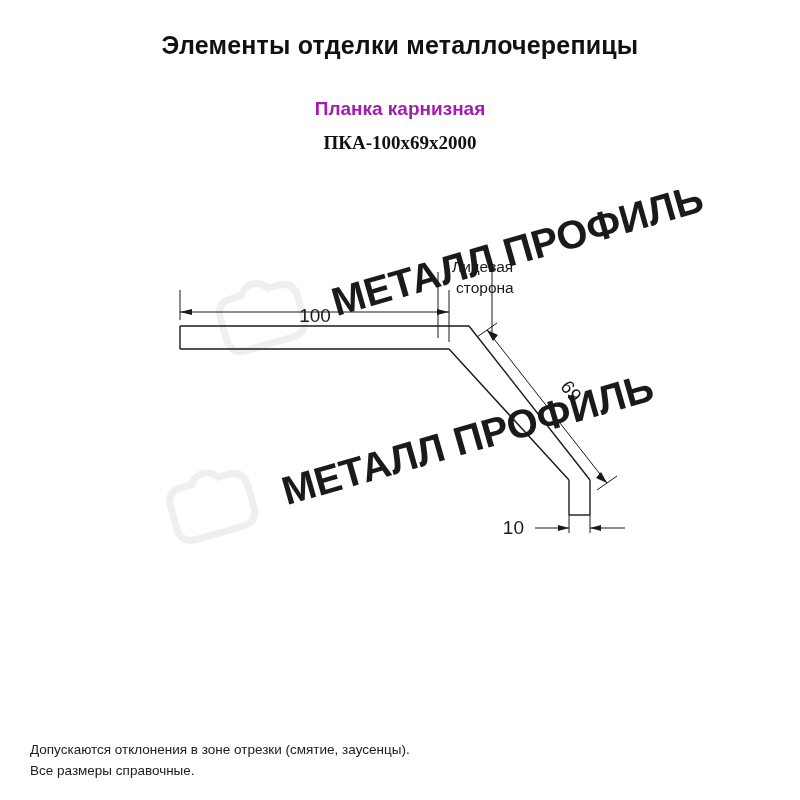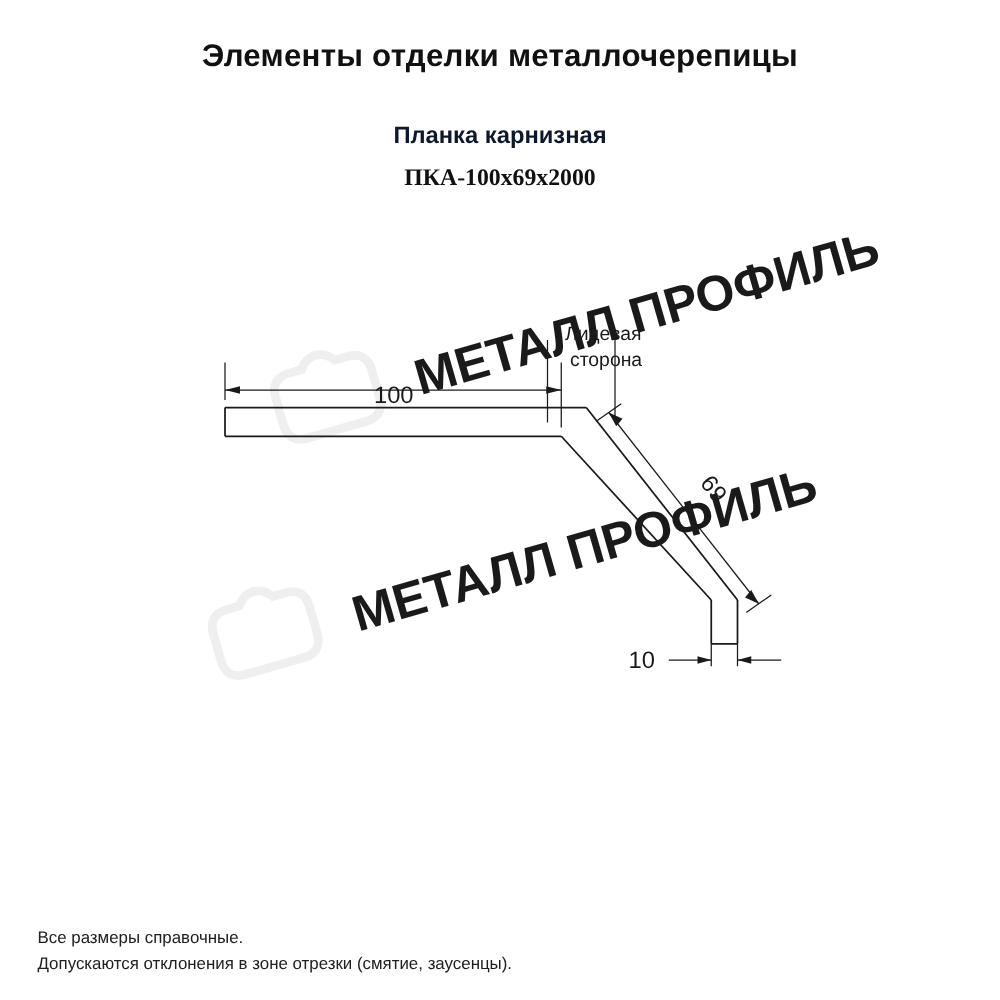--- a/index.html
+++ b/index.html
@@ -30,21 +30,21 @@
     font-size: 25px;
     font-weight: bold;
     letter-spacing: 0.2px;
     line-height: 1.2;
     color: #111111;
   }
   .sub-title {
     font-size: 19px;
     font-weight: bold;
     margin-top: 38px;
-    color: #0f172a;
+    color: #a21caf;
   }
   .code-title {
     font-size: 19px;
     font-weight: bold;
     margin-top: 12px;
     color: #111111;
     font-family: Liberation Serif, serif;
   }
   .drawing {
     position: absolute;
@@ -160,17 +160,17 @@
         <line x1="438" y1="148" x2="438" y2="82" stroke="#1a1a1a" stroke-width="1"></line>
         <line x1="492" y1="148" x2="492" y2="82" stroke="#1a1a1a" stroke-width="1"></line>
         <text x="452" y="82" font-size="15.5">Лицевая</text>
         <text x="456" y="103" font-size="15.5">сторона</text>
       </g>
 
     </svg>
   </div>
 
   <div class="footnotes">
+    <div>Допускаются отклонения в зоне отрезки (смятие, заусенцы).</div>
     <div>Все размеры справочные.</div>
-    <div>Допускаются отклонения в зоне отрезки (смятие, заусенцы).</div>
   </div>
 
 </div>
 
 </body></html>

